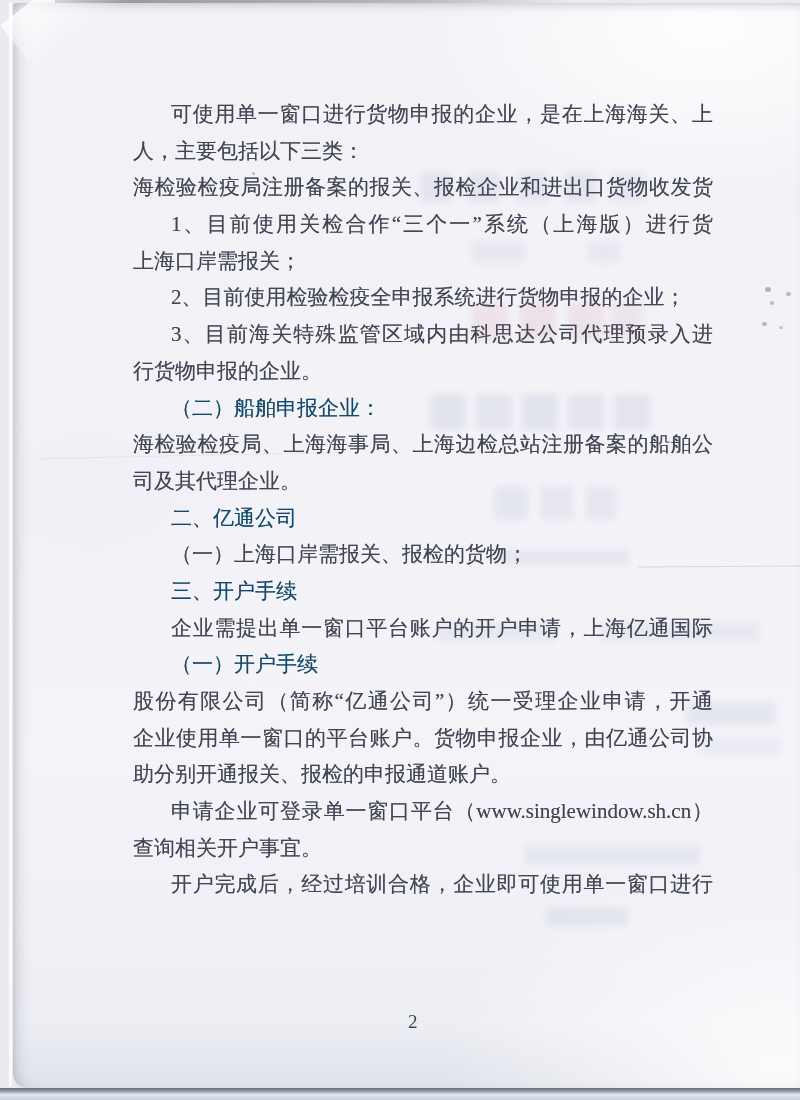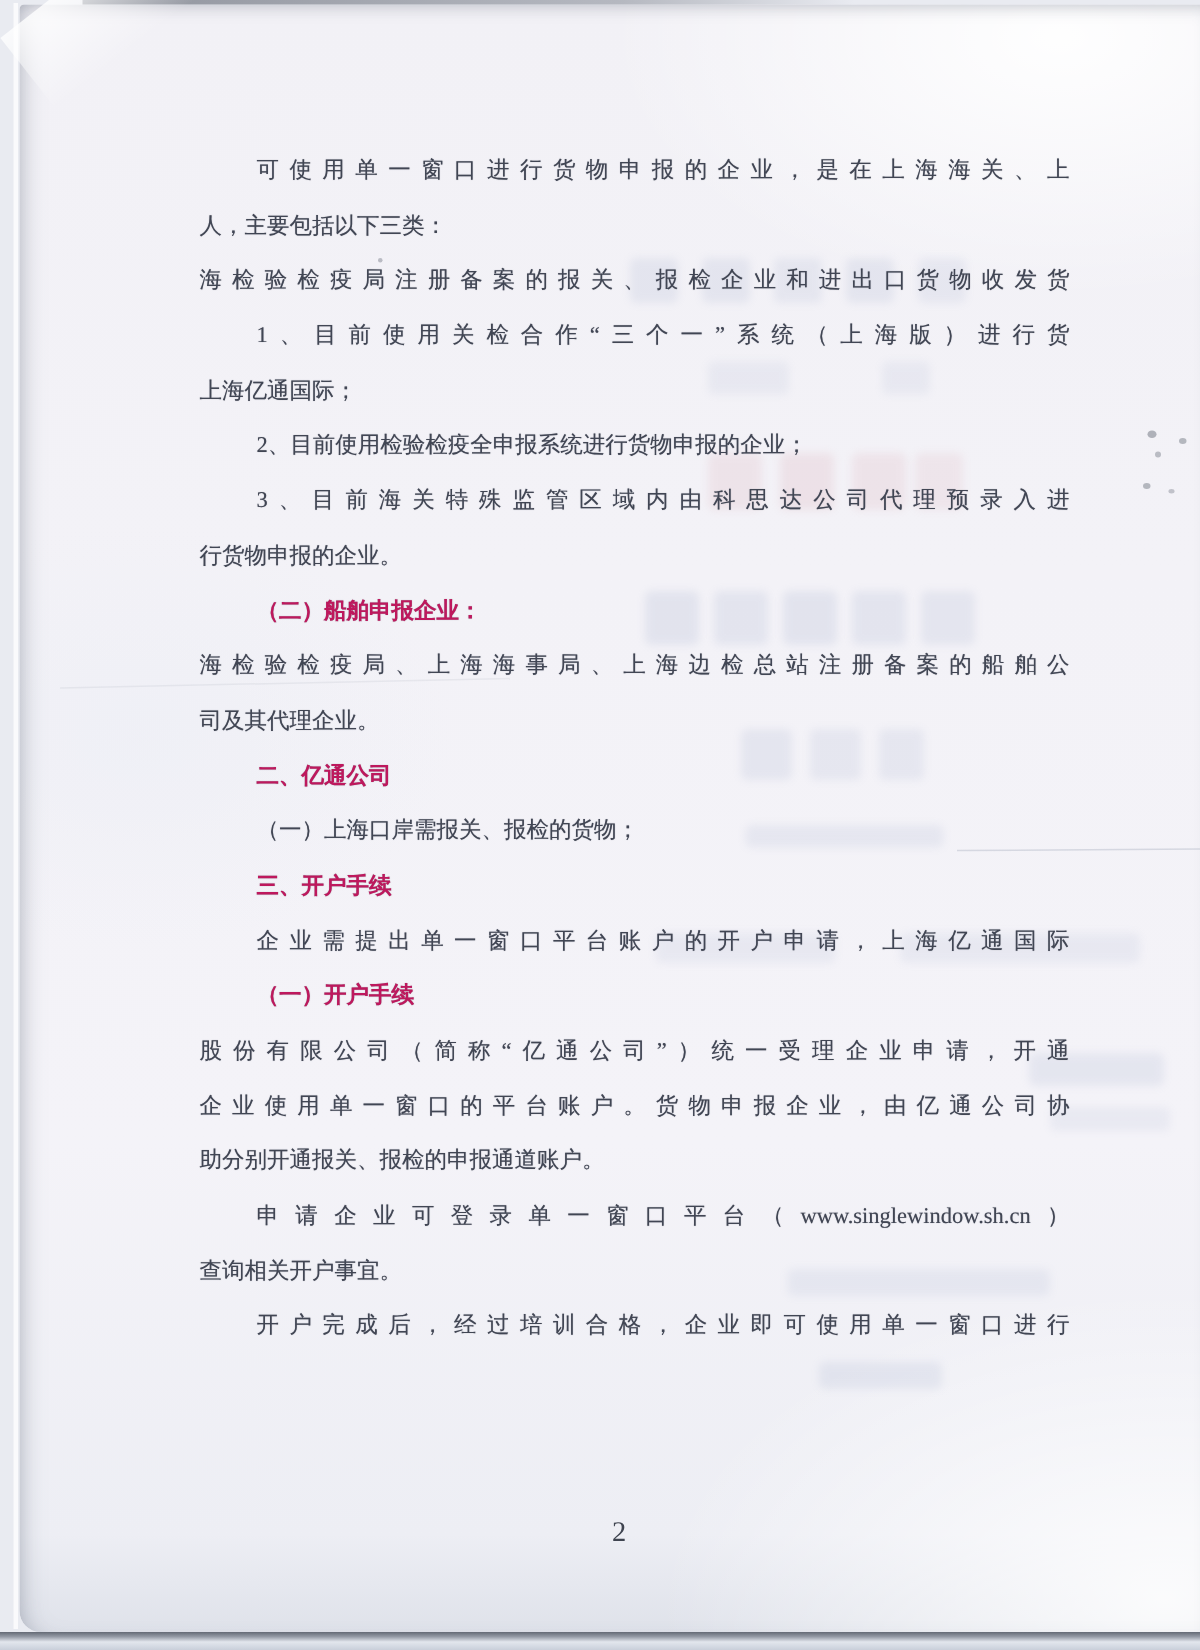--- a/index.html
+++ b/index.html
@@ -39,27 +39,27 @@
     background:rgba(170,176,190,.18);transform:rotate(-1.2deg);}
   
   .ghost{position:absolute;filter:blur(3px);border-radius:4px;}
   .g-blue{background:#8c9ac0;}
   .g-pink{background:#d49aa6;}
   
   .speck{position:absolute;border-radius:50%;background:#767b86;}
   
   .text-block{position:absolute;left:133px;top:96px;width:580px;}
   .line{
-    height:36.7px;line-height:36.7px;font-size:15px;color:#4146522;
+    height:36.7px;line-height:36.7px;font-size:21px;color:#4146522;
     color:#414654;text-align:left;
     text-shadow:0 0 .6px rgba(65,70,84,.55);
   }
   .line.indent{padding-left:38px;}
   .line.justify{text-align:justify;text-align-last:justify;}
-  .line.bold{font-family:"Liberation Sans", sans-serif;font-weight:700;color:#be185d;}
+  .line.bold{font-family:"Liberation Sans", sans-serif;font-weight:400;color:#0c4a6e;}
   .page-number{
     position:absolute;left:408px;top:1011px;font-size:19px;color:#3f4450;
     font-family:"Liberation Serif", serif;
   }
 </style>
 </head>
 <body>
 
 <div class="paper"></div>
 
@@ -101,21 +101,21 @@
 <div class="speck" style="left:770px;top:301px;width:4px;height:4px;opacity:.45"></div>
 <div class="speck" style="left:762px;top:322px;width:5px;height:4px;opacity:.5"></div>
 <div class="speck" style="left:779px;top:326px;width:4px;height:3px;opacity:.4"></div>
 <div class="speck" style="left:252px;top:172px;width:3px;height:3px;opacity:.45"></div>
 
 <div class="text-block">
     <div class="line indent justify">可使用单一窗口进行货物申报的企业，是在上海海关、上</div>
     <div class="line">人，主要包括以下三类：</div>
     <div class="line justify">海检验检疫局注册备案的报关、报检企业和进出口货物收发货</div>
     <div class="line indent justify">1、目前使用关检合作“三个一”系统（上海版）进行货</div>
-    <div class="line">上海亿通国际；</div>
+    <div class="line">上海口岸需报关；</div>
     <div class="line indent">2、目前使用检验检疫全申报系统进行货物申报的企业；</div>
     <div class="line indent justify">3、目前海关特殊监管区域内由科思达公司代理预录入进</div>
     <div class="line">行货物申报的企业。</div>
     <div class="line indent bold">（二）船舶申报企业：</div>
     <div class="line justify">海检验检疫局、上海海事局、上海边检总站注册备案的船舶公</div>
     <div class="line">司及其代理企业。</div>
     <div class="line indent bold">二、亿通公司</div>
     <div class="line indent">（一）上海口岸需报关、报检的货物；</div>
     <div class="line indent bold">三、开户手续</div>
     <div class="line indent justify">企业需提出单一窗口平台账户的开户申请，上海亿通国际</div>

